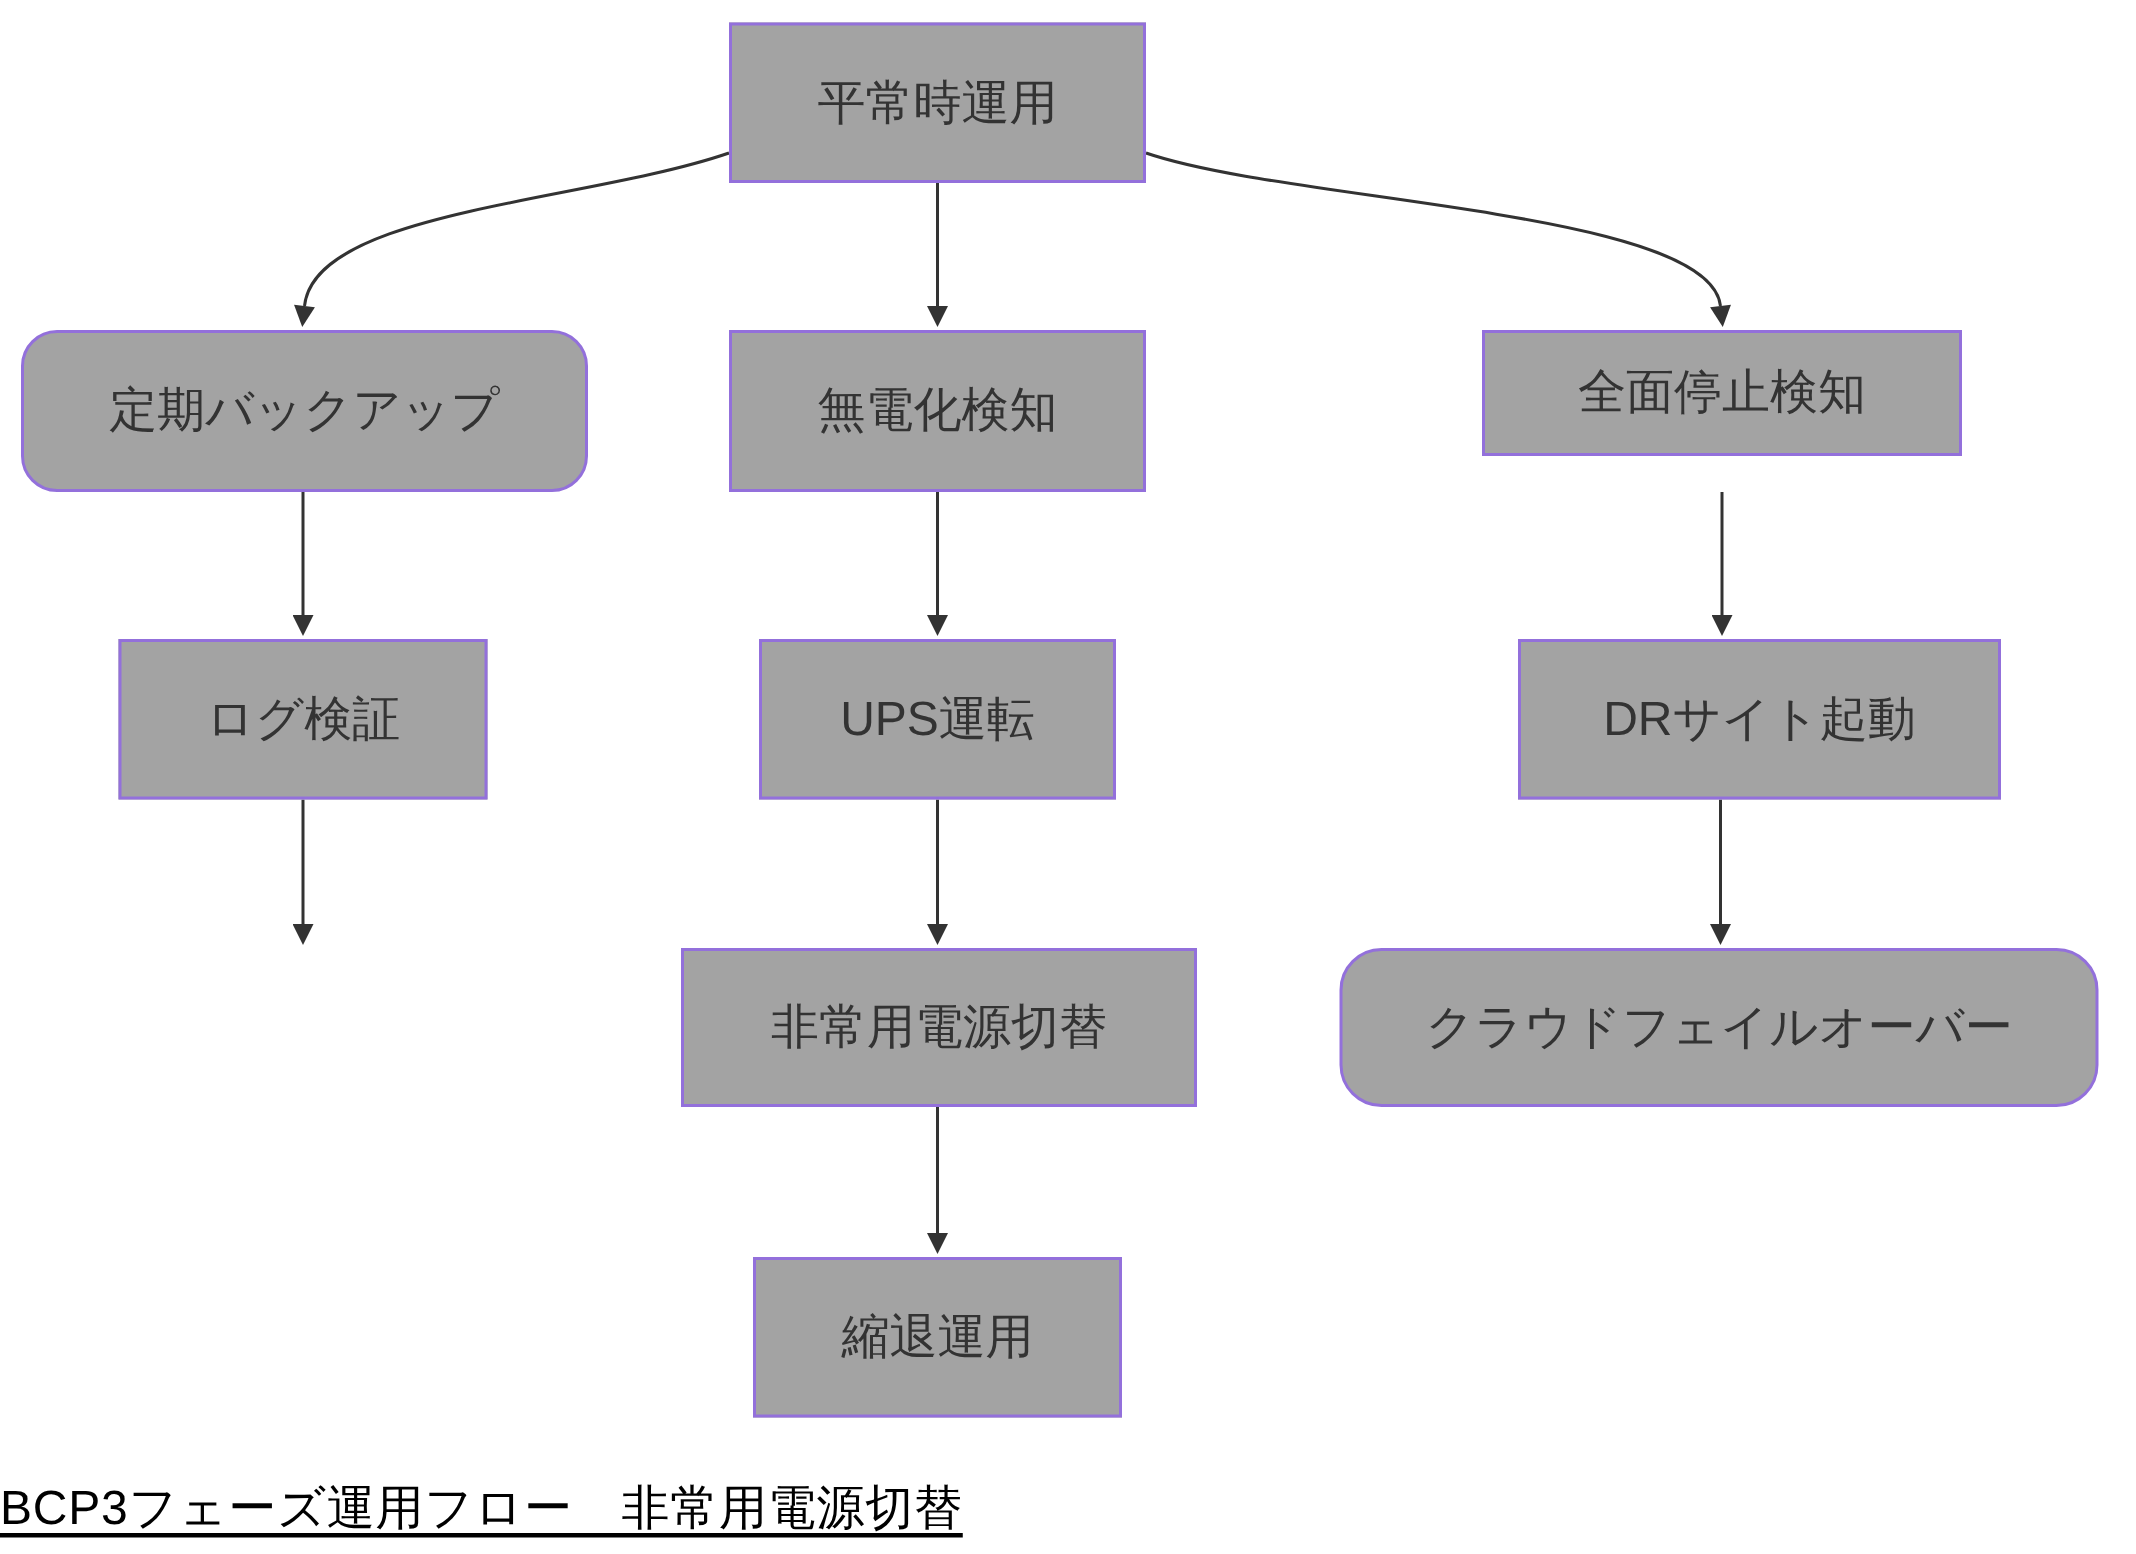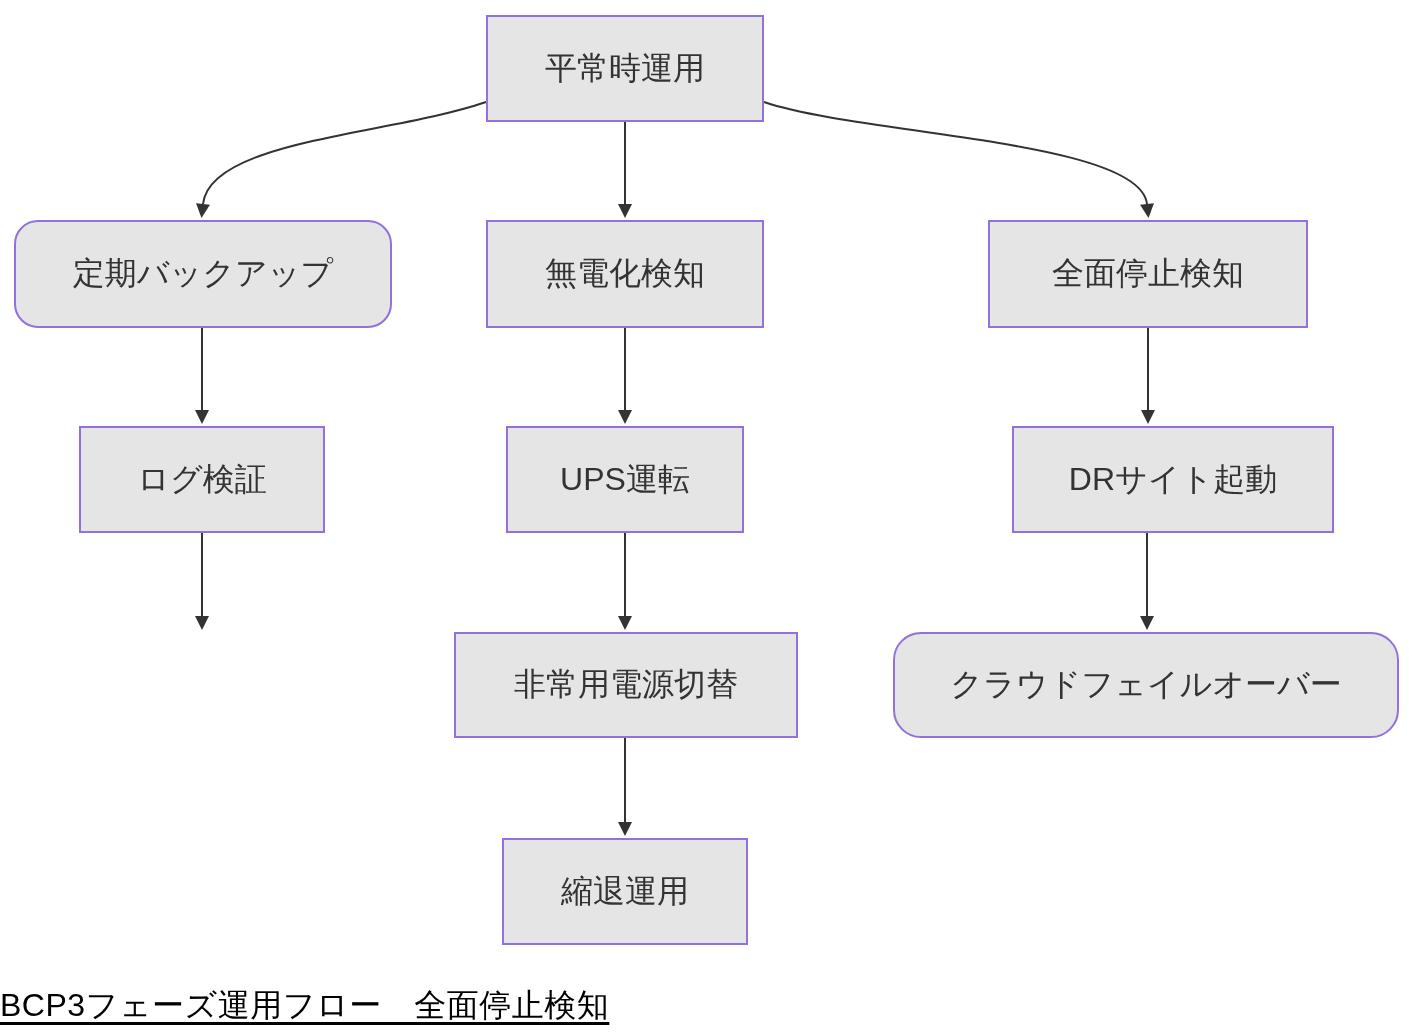--- a/index.html
+++ b/index.html
@@ -18,21 +18,21 @@
   .edges-layer {
     position: absolute;
     left: 0; top: 0;
     width: 1424px;
     height: 1036px;
     pointer-events: none;
   }
   .node {
     position: absolute;
     box-sizing: border-box;
-    background: #e5e5e5;
+    background: #a3a3a3;
     border: 2px solid #9370DB;
     color: #333333;
     font-size: 32px;
     display: flex;
     align-items: center;
     justify-content: center;
     text-align: center;
     white-space: nowrap;
   }
   .caption {
@@ -80,21 +80,21 @@
   <div class="node" style="left:486px; top:15px; width:278px; height:107px;">
     <span>平常時運用</span>
   </div>
 
   <div class="node" style="left:14px; top:220px; width:378px; height:108px;border-radius:24px;">
     <span>定期バックアップ</span>
   </div>
   <div class="node" style="left:486px; top:220px; width:278px; height:108px;">
     <span>無電化検知</span>
   </div>
-  <div class="node" style="left:988px; top:220px; width:320px; height:108px;">
+  <div class="node" style="left:988px; top:220px; width:320px; height:84px;">
     <span>全面停止検知</span>
   </div>
 
   <div class="node" style="left:79px; top:426px; width:246px; height:107px;">
     <span>ログ検証</span>
   </div>
   <div class="node" style="left:506px; top:426px; width:238px; height:107px;">
     <span>UPS運転</span>
   </div>
   <div class="node" style="left:1012px; top:426px; width:322px; height:107px;">
@@ -105,15 +105,15 @@
     <span>非常用電源切替</span>
   </div>
   <div class="node" style="left:893px; top:632px; width:506px; height:106px;border-radius:28px;">
     <span>クラウドフェイルオーバー</span>
   </div>
 
   <div class="node" style="left:502px; top:838px; width:246px; height:107px;text-align:center;">
     <span>縮退運用</span>
   </div>
 
-  <div class="caption">BCP3フェーズ運用フロー　全面停止検知</div>
+  <div class="caption">BCP3フェーズ運用フロー　非常用電源切替</div>
 
 </div>
 
 </body></html>

